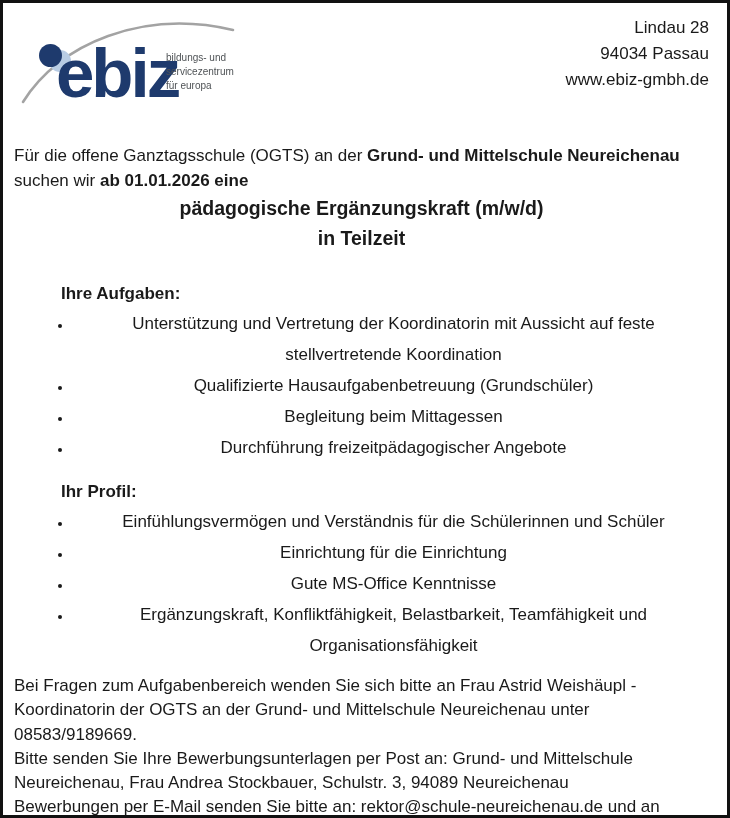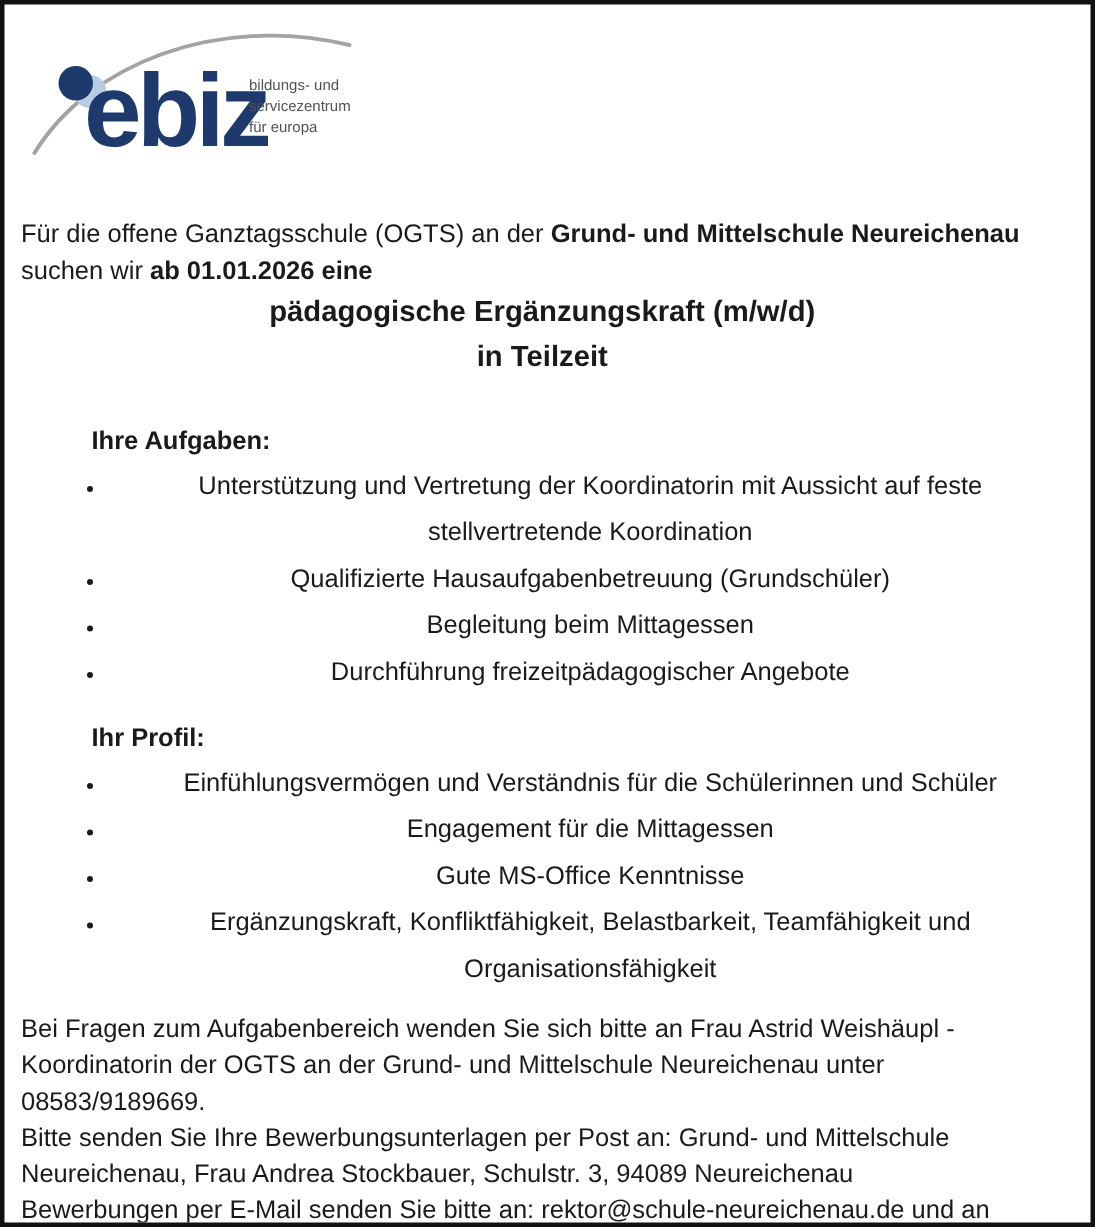--- a/index.html
+++ b/index.html
@@ -76,20 +76,23 @@
       <path d="M 9 89 C 45 30 130 -4 219 17" fill="none" stroke="#a3a3a3" stroke-width="2.6" stroke-linecap="round"></path>
     </svg>
     <span class="dot-shadow"></span>
     <span class="dot"></span>
     <div class="wordmark">ebiz</div>
     <div class="tagline">bildungs- und
 servicezentrum
 für europa</div>
   </div>
 
+  <div class="address">Lindau 28
+94034 Passau
+www.ebiz-gmbh.de</div>
 </div>
 
 <p class="intro">
   <span>Für die offene Ganztagsschule (OGTS) an der </span><b>Grund- und Mittelschule Neureichenau</b><br>
   <span>suchen wir </span><b>ab 01.01.2026 eine</b>
 </p>
 
 <div class="job-title">
   <div>pädagogische Ergänzungskraft (m/w/d)</div>
   <div>in Teilzeit</div>
@@ -99,21 +102,21 @@
 <ul class="bullets">
     <li>Unterstützung und Vertretung der Koordinatorin mit Aussicht auf feste stellvertretende Koordination</li>
     <li>Qualifizierte Hausaufgabenbetreuung (Grundschüler)</li>
     <li>Begleitung beim Mittagessen</li>
     <li>Durchführung freizeitpädagogischer Angebote</li>
   </ul>
 
 <div class="section-heading profile">Ihr Profil:</div>
 <ul class="bullets">
     <li>Einfühlungsvermögen und Verständnis für die Schülerinnen und Schüler</li>
-    <li>Engagement für die Mittagessen</li>
+    <li>Einrichtung für die Einrichtung</li>
     <li>Gute MS-Office Kenntnisse</li>
     <li>Ergänzungskraft, Konfliktfähigkeit, Belastbarkeit, Teamfähigkeit und Organisationsfähigkeit</li>
   </ul>
 
 <p class="paragraph contact">Bei Fragen zum Aufgabenbereich wenden Sie sich bitte an Frau Astrid Weishäupl -
 Koordinatorin der OGTS an der Grund- und Mittelschule Neureichenau unter
 08583/9189669.</p>
 
 <p class="paragraph application">Bitte senden Sie Ihre Bewerbungsunterlagen per Post an: Grund- und Mittelschule
 Neureichenau, Frau Andrea Stockbauer, Schulstr. 3, 94089 Neureichenau

